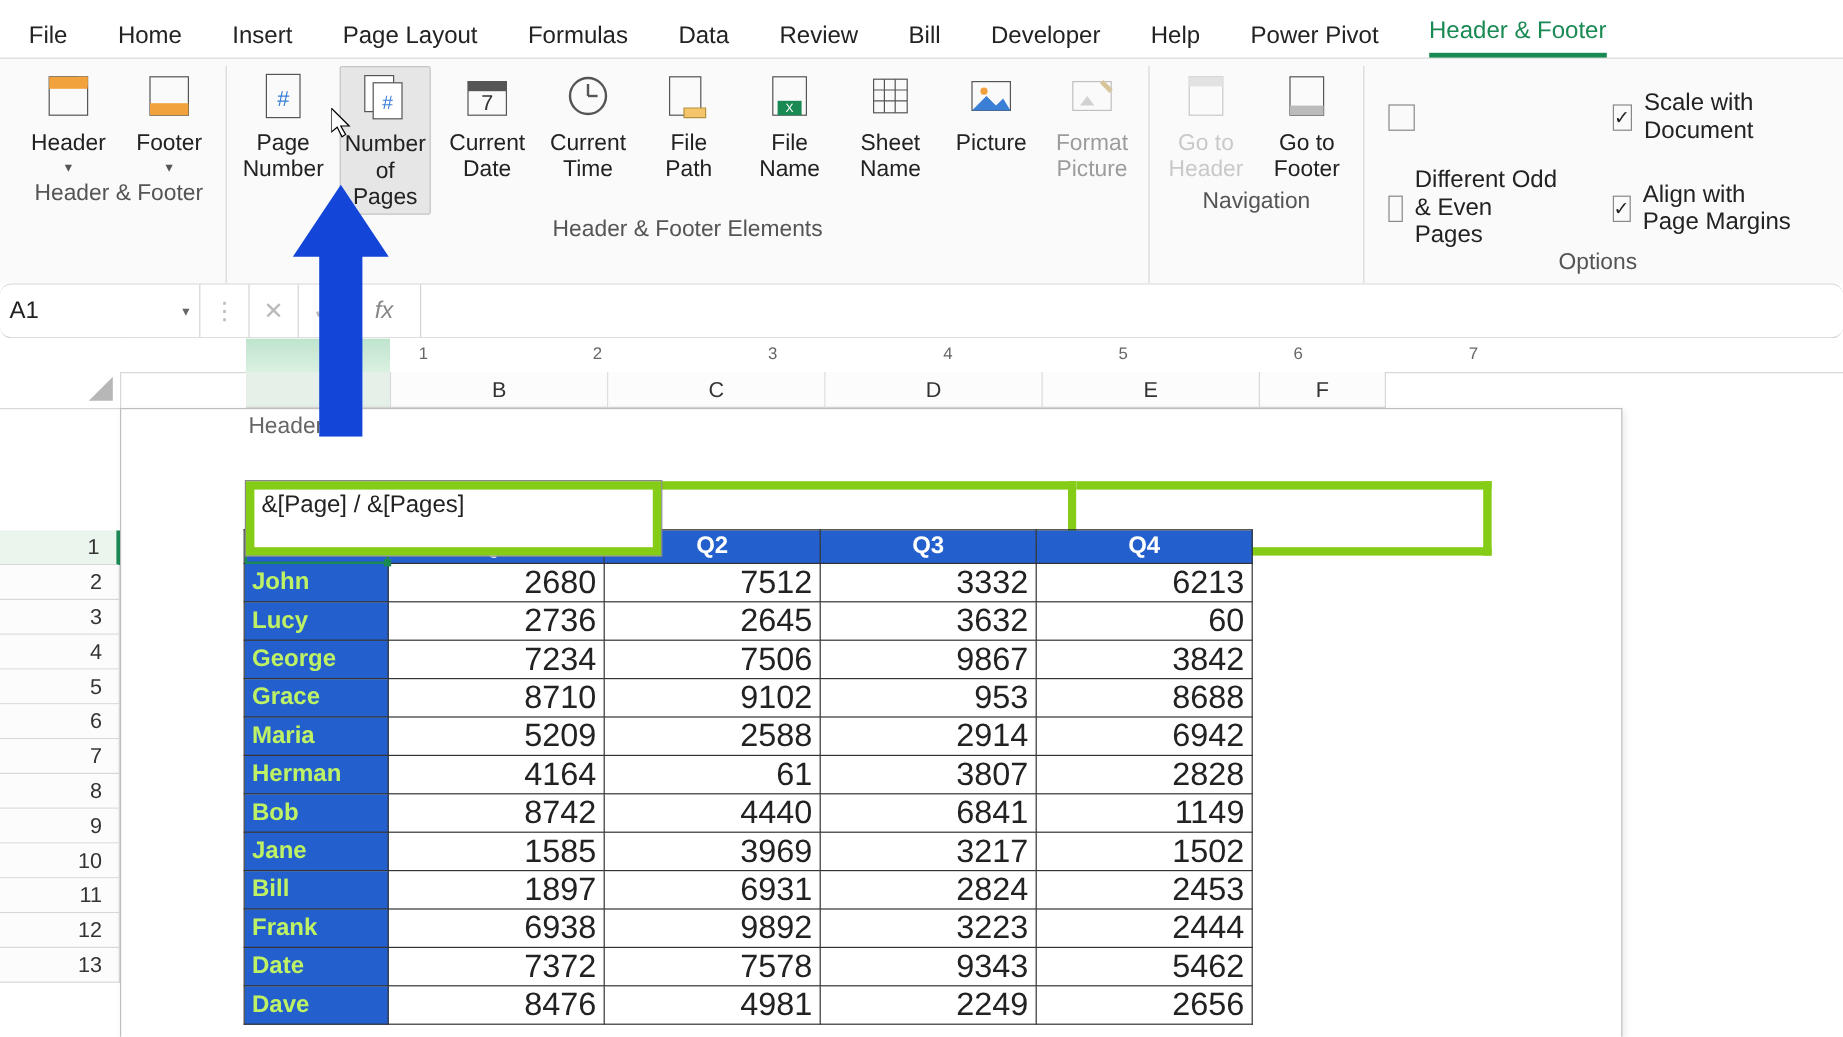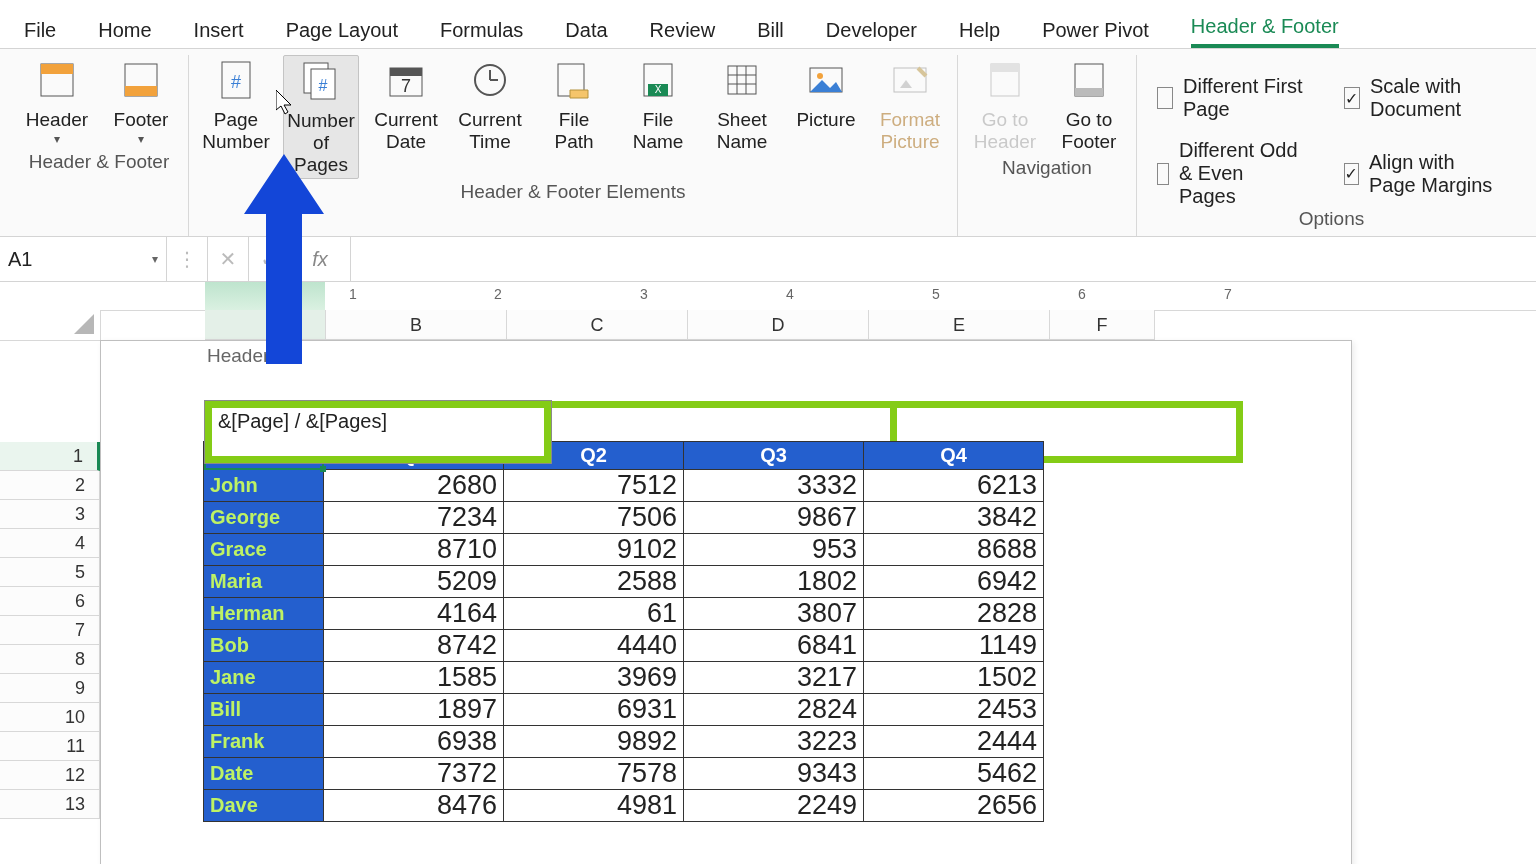--- a/index.html
+++ b/index.html
@@ -117,20 +117,21 @@
     color: #222;
   }
 
   
   .fbar {
     display: flex;
     align-items: stretch;
     border-top: 1px solid #d4d4d4;
     border-bottom: 1px solid #d4d4d4;
     height: 44px;
+    border-radius: 10px;
   }
   .name-box {
     width: 150px;
     border-right: 1px solid #d4d4d4;
     display: flex;
     align-items: center;
     justify-content: space-between;
     padding: 0 8px;
   }
   .nb-caret { font-size: 12px; color: #666; }
@@ -487,21 +488,21 @@
         <span class="lbl">Picture</span>
       </div>
       <div class="rbtn" style="opacity:0.5">
         <div class="icon-box">
           <svg width="40" height="40">
               <rect x="4" y="8" width="32" height="24" fill="none" stroke="#888"></rect>
               <path d="M10 28 L16 20 L22 28 Z" fill="#aaa"></path>
               <path d="M28 8 L36 16" stroke="#b5923d" stroke-width="4"></path>
             </svg>
         </div>
-        <span class="lbl" style="color:#a16207">Format
+        <span class="lbl" style="color:#404040">Format
 Picture</span>
       </div>
     </div>
     <div class="group-label">Header &amp; Footer Elements</div>
   </div>
 
   <div class="group">
     <div class="group-items">
       <div class="rbtn" style="opacity:0.5">
         <div class="icon-box">
@@ -524,21 +525,20 @@
 Footer</span>
       </div>
     </div>
     <div class="group-label">Navigation</div>
   </div>
 
   <div class="group" style="flex:1">
     <div class="options-grid">
       <label class="chk">
         <span class="box"></span>
-        <span>Different First Page</span>
       </label>
       <label class="chk">
         <span class="box">✓</span>
         <span>Scale with Document</span>
       </label>
       <label class="chk">
         <span class="box"></span>
         <span>Different Odd &amp; Even Pages</span>
       </label>
       <label class="chk">
@@ -629,38 +629,45 @@
       </thead>
       <tbody id="tbody">
           <tr>
             <td class="name">John</td>
             <td class="num">2680</td>
             <td class="num">7512</td>
             <td class="num">3332</td>
             <td class="num">6213</td>
           </tr>
           <tr>
+            <td class="name">Lucy</td>
+            <td class="num">2736</td>
+            <td class="num">2645</td>
+            <td class="num">3632</td>
+            <td class="num">60</td>
+          </tr>
+          <tr>
             <td class="name">George</td>
             <td class="num">7234</td>
             <td class="num">7506</td>
             <td class="num">9867</td>
             <td class="num">3842</td>
           </tr>
           <tr>
             <td class="name">Grace</td>
             <td class="num">8710</td>
             <td class="num">9102</td>
             <td class="num">953</td>
             <td class="num">8688</td>
           </tr>
           <tr>
             <td class="name">Maria</td>
             <td class="num">5209</td>
             <td class="num">2588</td>
-            <td class="num">1802</td>
+            <td class="num">2914</td>
             <td class="num">6942</td>
           </tr>
           <tr>
             <td class="name">Herman</td>
             <td class="num">4164</td>
             <td class="num">61</td>
             <td class="num">3807</td>
             <td class="num">2828</td>
           </tr>
           <tr>

